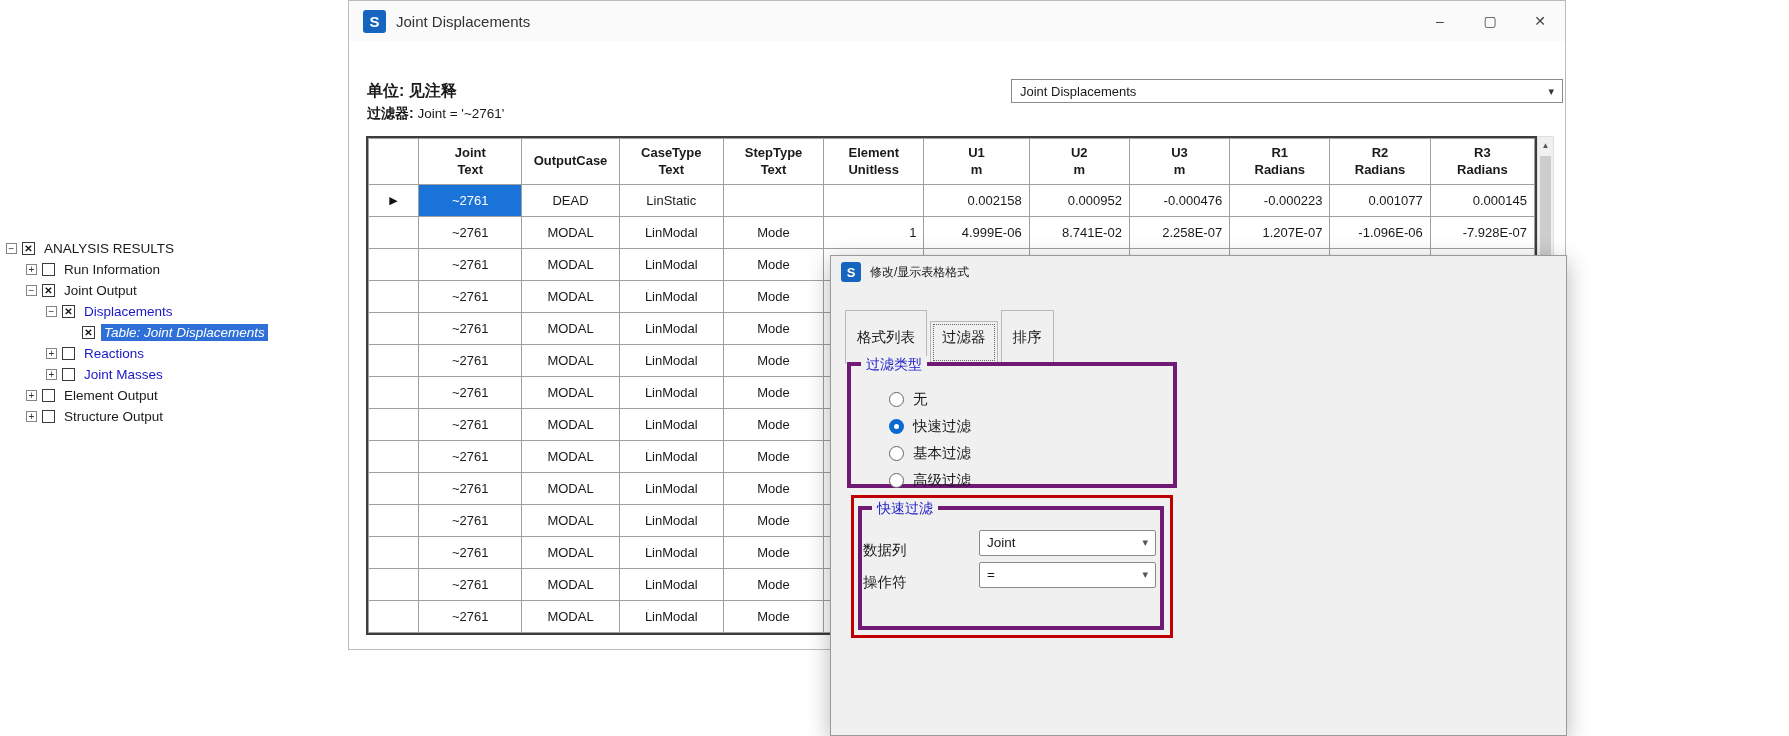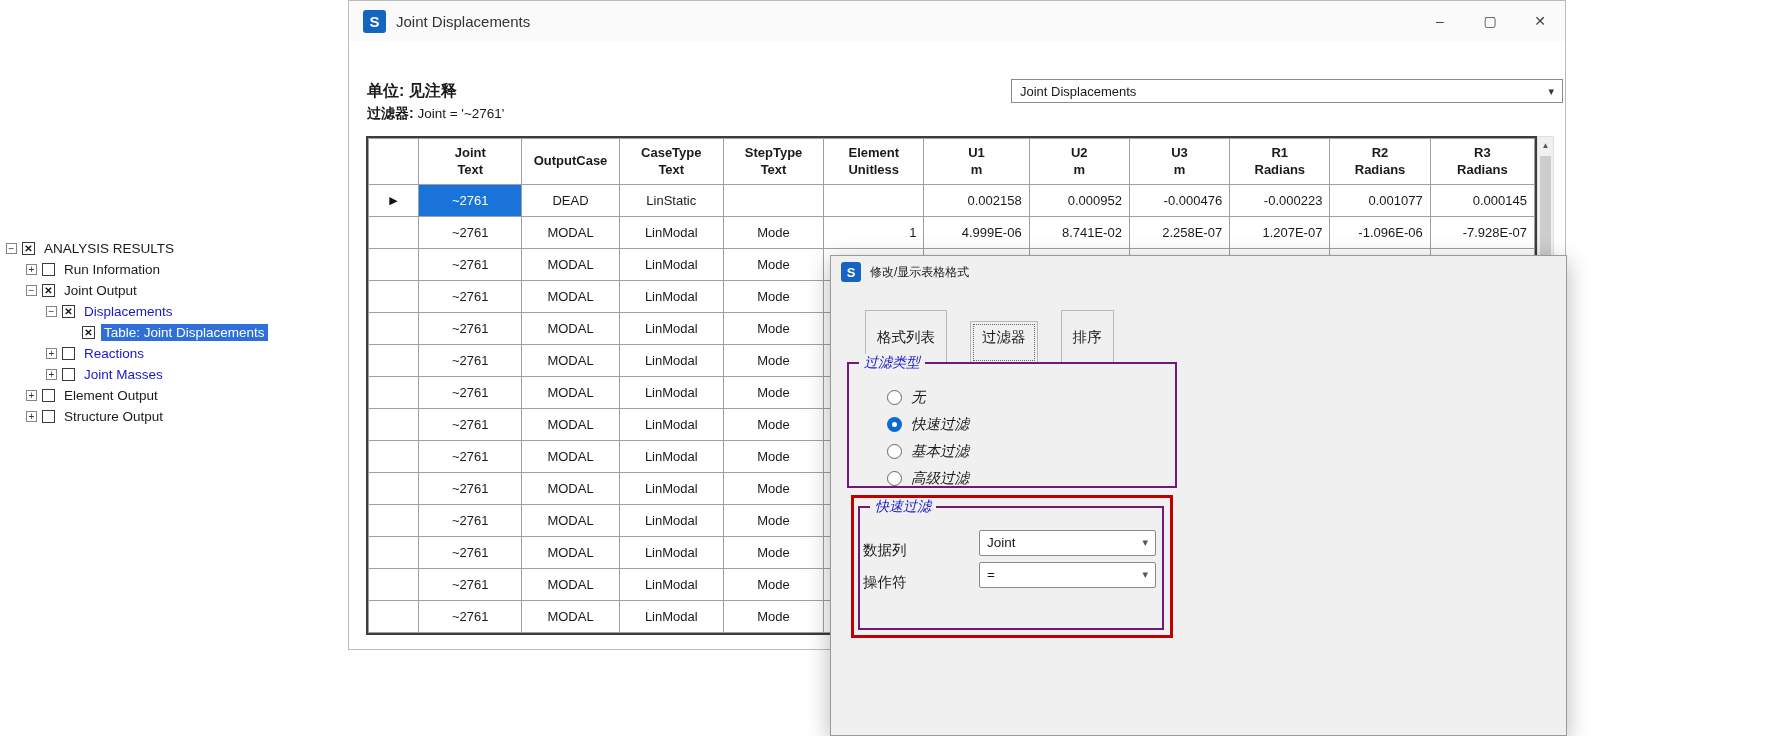--- a/index.html
+++ b/index.html
@@ -12,21 +12,21 @@
   .tree-item { display:flex; align-items:center; height:21px; font-size:13.5px; white-space:nowrap; }
   .expander { width:11px; height:11px; border:1px solid #848484; background:#fff; color:#333;
               display:inline-flex; align-items:center; justify-content:center;
               font-size:10px; line-height:1; margin-right:5px; flex:none; }
   .expander.none { border:none; background:transparent; }
   .checkbox { width:13px; height:13px; border:1px solid #3a3a3a; background:#fff; color:#111;
               display:inline-flex; align-items:center; justify-content:center;
               font-size:10px; font-weight:bold; line-height:1; margin-right:6px; flex:none; }
   .tree-label { padding:1px 3px; }
   .tree-label.blue { color:#1717c9; }
-  .tree-label.selected { background:#2e6fd8; color:#fff; }
+  .tree-label.selected { background:#2e6fd8; color:#fff;font-style:italic; }
 
   
   .win { position:absolute; left:348px; top:0; width:1218px; height:650px;
          background:#fff; border:1px solid #bcbcbc; }
   .titlebar { height:40px; display:flex; align-items:center; padding-left:14px; background:#fafafa; }
   .app-icon { width:23px; height:23px; background:#1565c0; color:#fff; font-weight:bold;
               display:flex; align-items:center; justify-content:center; border-radius:3px;
               font-size:15px; margin-right:10px; flex:none; }
   .title-text { font-size:15px; color:#333; }
   .win-controls { margin-left:auto; display:flex; height:40px; }
@@ -68,24 +68,24 @@
   .dialog { position:absolute; left:830px; top:255px; width:737px; height:481px;
             background:#f0f0f0; border:1px solid #9a9a9a; box-shadow:0 6px 22px rgba(0,0,0,.28); z-index:10; }
   .dlg-title { height:32px; display:flex; align-items:center; padding-left:10px; }
   .dlg-icon { width:20px; height:20px; background:#1565c0; color:#fff; font-weight:bold;
               display:flex; align-items:center; justify-content:center; border-radius:3px;
               font-size:13px; margin-right:9px; flex:none; }
   .dlg-title-text { font-size:12px; }
 
   .tabs { position:absolute; left:14px; top:54px; display:flex; align-items:flex-end; }
   .tab { font-size:14.5px; padding:17px 11px; border:1px solid #b8b8b8; border-bottom:none;
-         background:#f0f0f0; margin-right:3px;margin-left:20px; }
+         background:#f0f0f0; margin-right:3px; }
   .tab.active { outline:1px dotted #666; outline-offset:-4px; padding-top:6px; }
 
-  .group { position:absolute; border:2px solid #701a75;font-style:italic; }
+  .group { position:absolute; border:4px solid #701a75; }
   .group-legend { position:absolute; top:-10px; left:10px; background:#f0f0f0; padding:0 5px;
                   color:#2020c8; font-size:14px; white-space:nowrap; }
   .g-filtertype { left:16px; top:106px; width:330px; height:126px; }
   .radio-stack { position:absolute; left:38px; top:20px; }
   .radio-row { display:flex; align-items:center; gap:9px; font-size:14.5px; height:27px; }
   .radio { width:15px; height:15px; border-radius:50%; border:1px solid #666; background:#fff;
            flex:none; position:relative; }
   .radio.on { border:none; background:#0b6ad0; }
   .radio.on::after { content:""; position:absolute; left:5px; top:5px; width:5px; height:5px;
                      background:#fff; border-radius:50%; }

